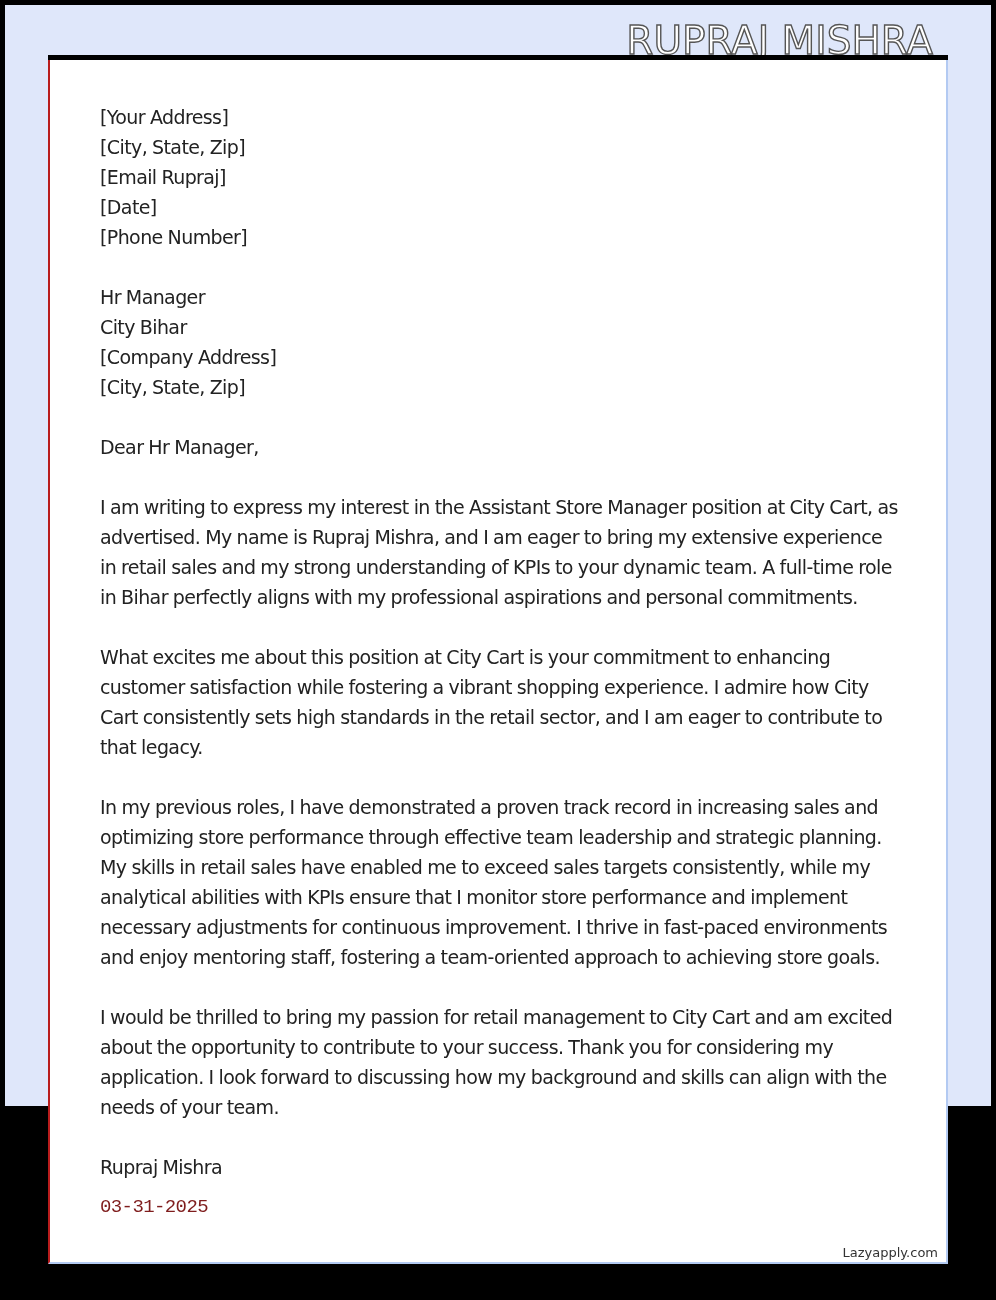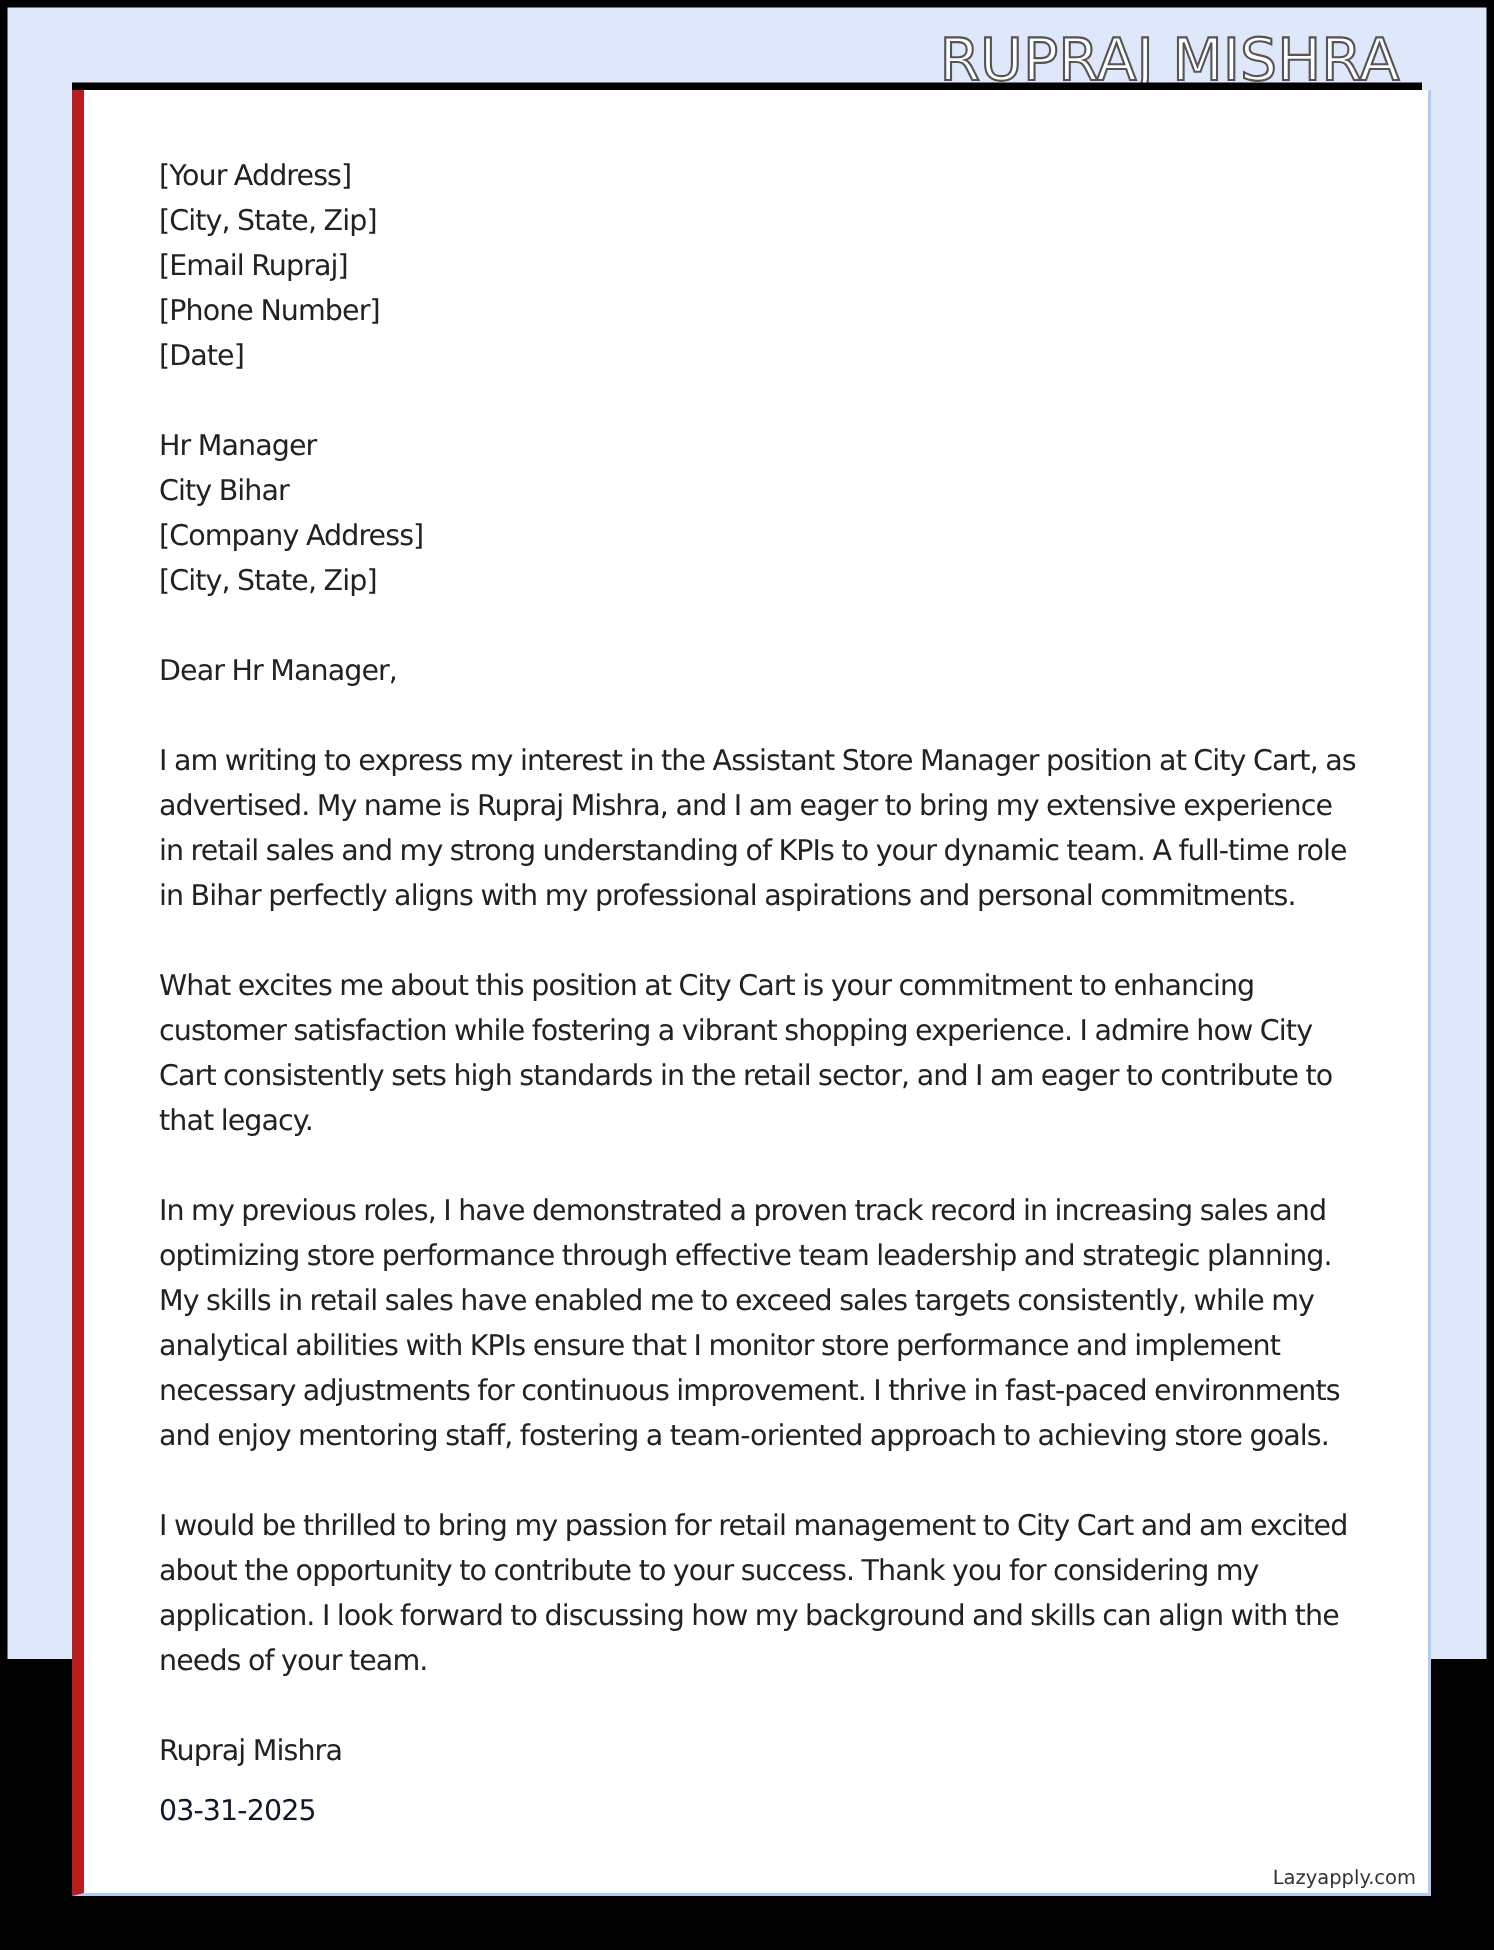--- a/index.html
+++ b/index.html
@@ -21,58 +21,58 @@
       line-height: 44px;
       white-space: nowrap;
     }
     .topbar {
       position: absolute; left: 43px; top: 50px; width: 900px; height: 5px;
       background: #000;
     }
     .card {
       position: absolute; left: 43px; top: 55px; width: 896px; height: 1202px;
       background: #fff;
-      border-left: 8px solid #b91c1c;
+      border-left: 2px solid #b91c1c;
       border-right: 2px solid #b3caf2;
       border-bottom: 2px solid #b3caf2;
     }
     .content {
       position: absolute; left: 50px; top: 42px; width: 800px;
       font-size: 19px; line-height: 30px; color: #222;
       font-family: "DejaVu Sans", sans-serif;
       letter-spacing: -0.6px;
       word-spacing: -0.5px;
     }
     .line { display: block; white-space: nowrap; }
     .gap { height: 30px; }
     p { margin: 0 0 30px 0; }
     .date {
-      color: #0f172a; margin-top: 10px; display: block;
+      color: #7f1d1d; margin-top: 10px; display: block; font-family: Liberation Mono, monospace;
     }
     .footer {
       position: absolute; right: 8px; bottom: 2px;
       font-size: 13px; color: #333;
       font-family: "DejaVu Sans", sans-serif;
       margin-top: 24px;
     }
   </style>
 </head>
 <body>
 
 <div class="frame">
   <div class="name">RUPRAJ MISHRA</div>
   <div class="topbar"></div>
   <div class="card">
     <div class="content">
       <div>
         <span class="line">[Your Address]</span>
         <span class="line">[City, State, Zip]</span>
         <span class="line">[Email Rupraj]</span>
+        <span class="line">[Date]</span>
         <span class="line">[Phone Number]</span>
-        <span class="line">[Date]</span>
       </div>
       <div class="gap"></div>
       <div>
         <span class="line">Hr Manager</span>
         <span class="line">City Bihar</span>
         <span class="line">[Company Address]</span>
         <span class="line">[City, State, Zip]</span>
       </div>
       <div class="gap"></div>
       <p>Dear Hr Manager,</p>

